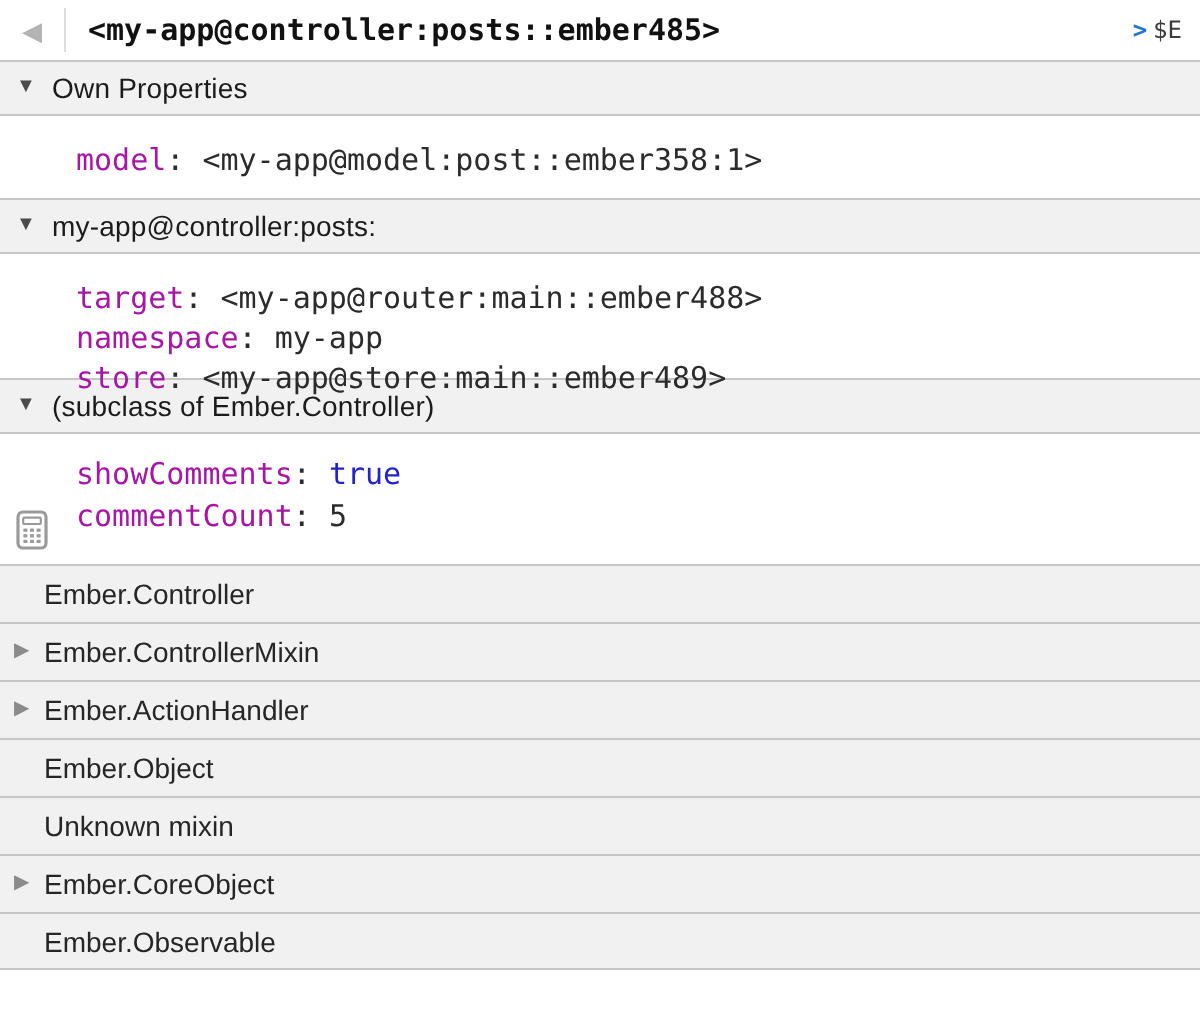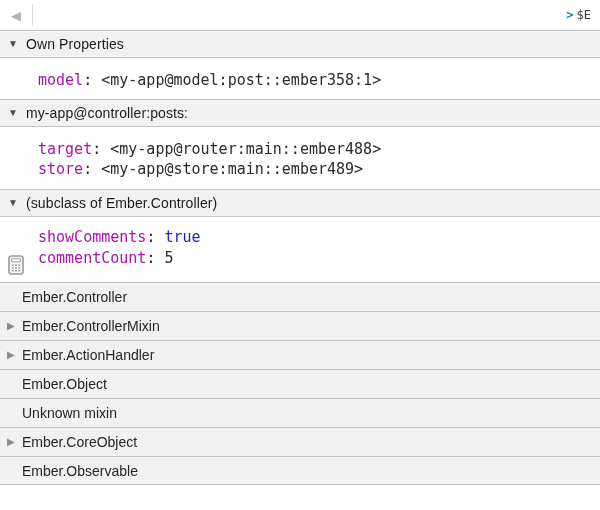--- a/index.html
+++ b/index.html
@@ -90,20 +90,21 @@
   .clickable { cursor: pointer; }
 </style>
 </head>
 <body>
 
 <div class="toolbar">
   <div class="back-btn">
     <span class="back-glyph">◀</span>
   </div>
   <div class="toolbar-divider"></div>
+  <span class="title">&lt;my-app@controller:posts::ember485&gt;</span>
   <span class="console-ref">
     <span class="console-chevron">&gt;</span>
     <span class="console-label">$E</span>
   </span>
 </div>
 
 <div class="bar section-header">
   <span class="tri-down">▼</span>
   <span class="header-label">Own Properties</span>
 </div>
@@ -113,20 +114,23 @@
   </div>
 </div>
 
 <div class="bar section-header">
   <span class="tri-down">▼</span>
   <span class="header-label">my-app@controller:posts:</span>
 </div>
 <div class="props props-ctrl">
   <div class="prop-row">
     <span class="prop-name">target</span><span class="prop-colon">: </span><span class="prop-value">&lt;my-app@router:main::ember488&gt;</span>
+  </div>
+  <div class="prop-row">
+    <span class="prop-name">namespace</span><span class="prop-colon">: </span><span class="prop-value">my-app</span>
   </div>
   <div class="prop-row">
     <span class="prop-name">store</span><span class="prop-colon">: </span><span class="prop-value">&lt;my-app@store:main::ember489&gt;</span>
   </div>
 </div>
 
 <div class="bar section-header">
   <span class="tri-down">▼</span>
   <span class="header-label">(subclass of Ember.Controller)</span>
 </div>

